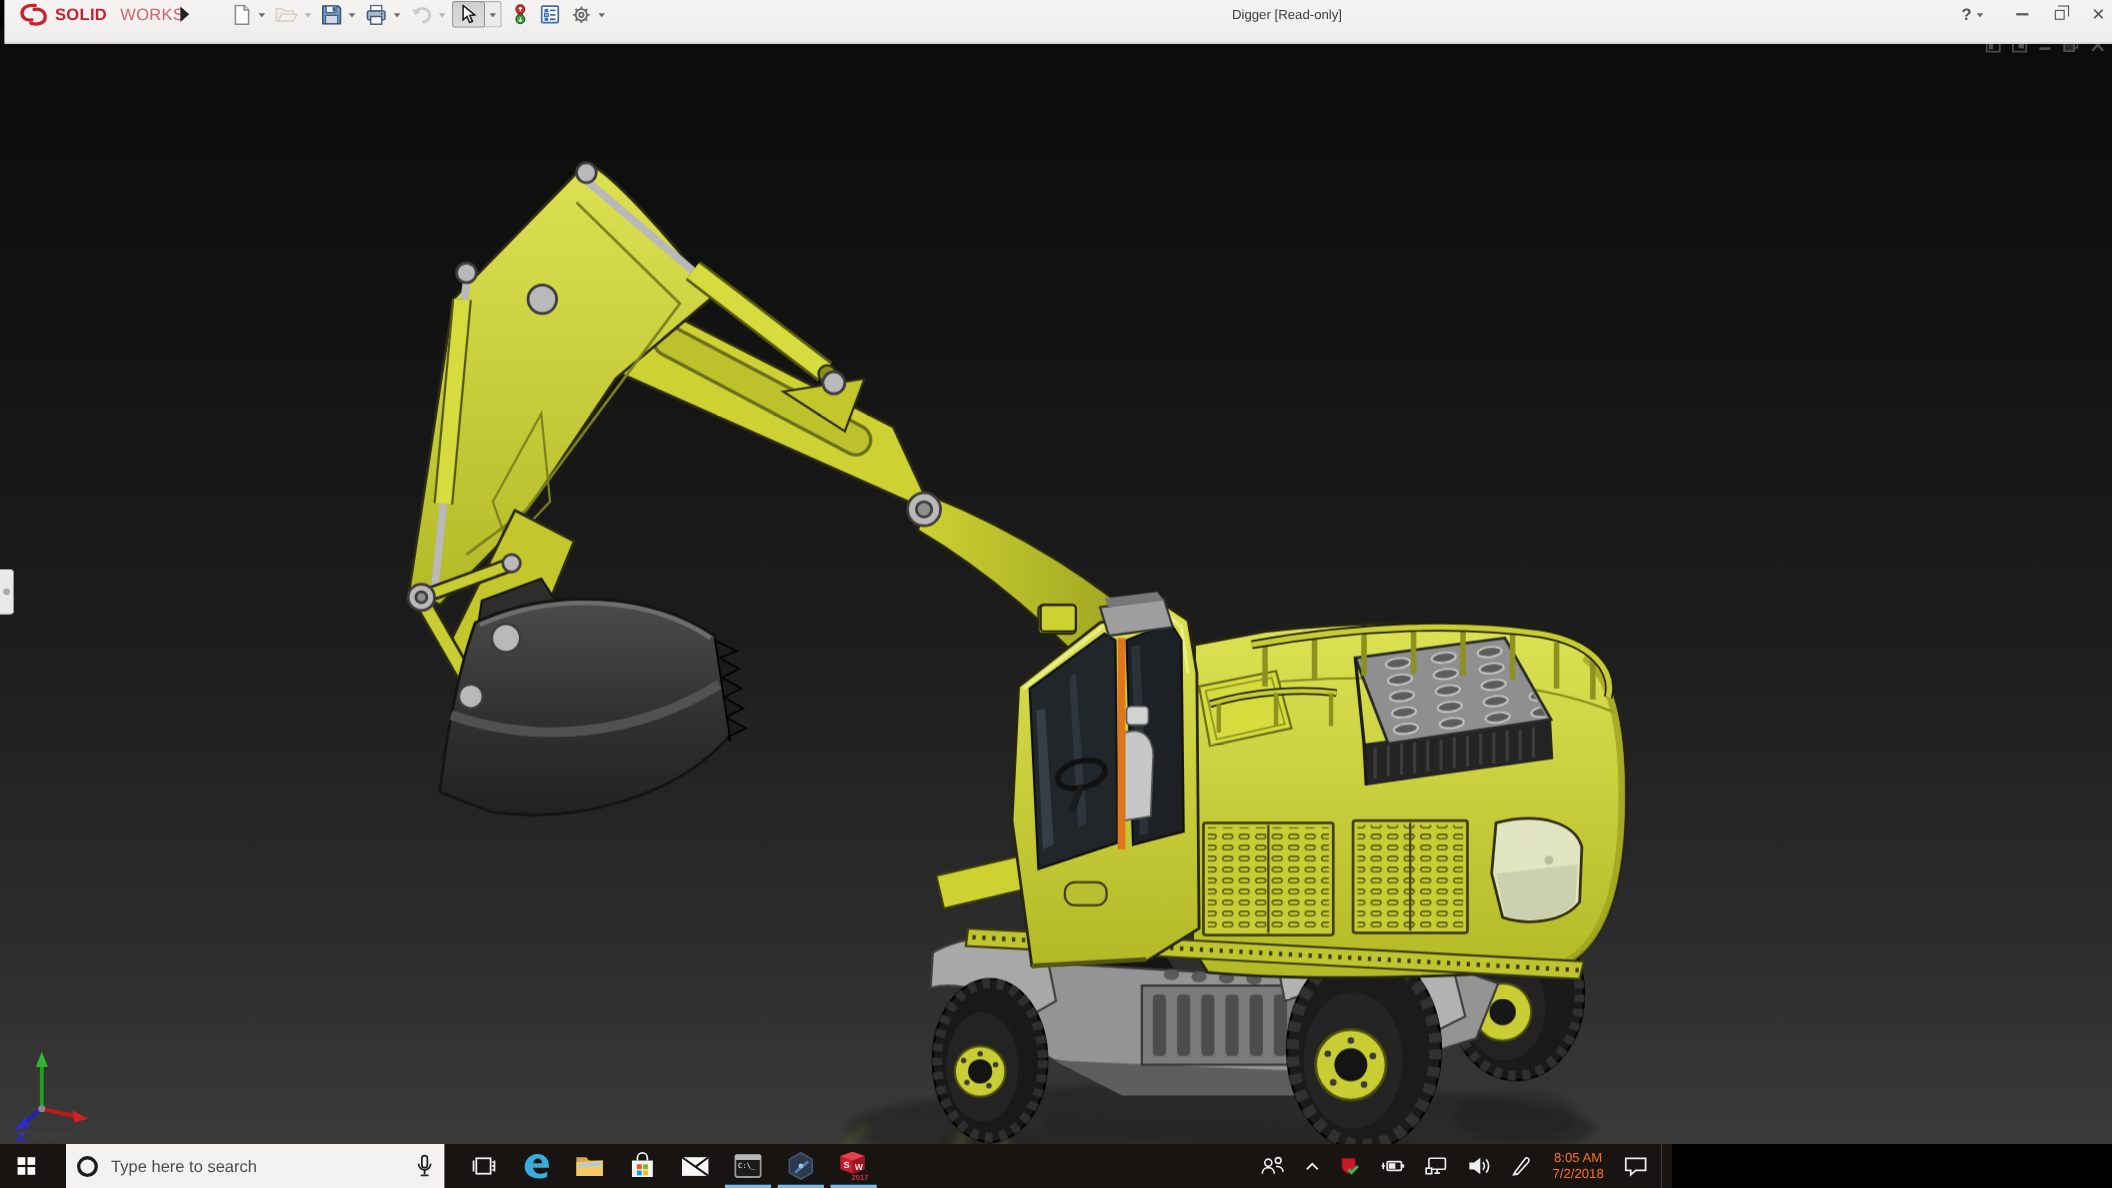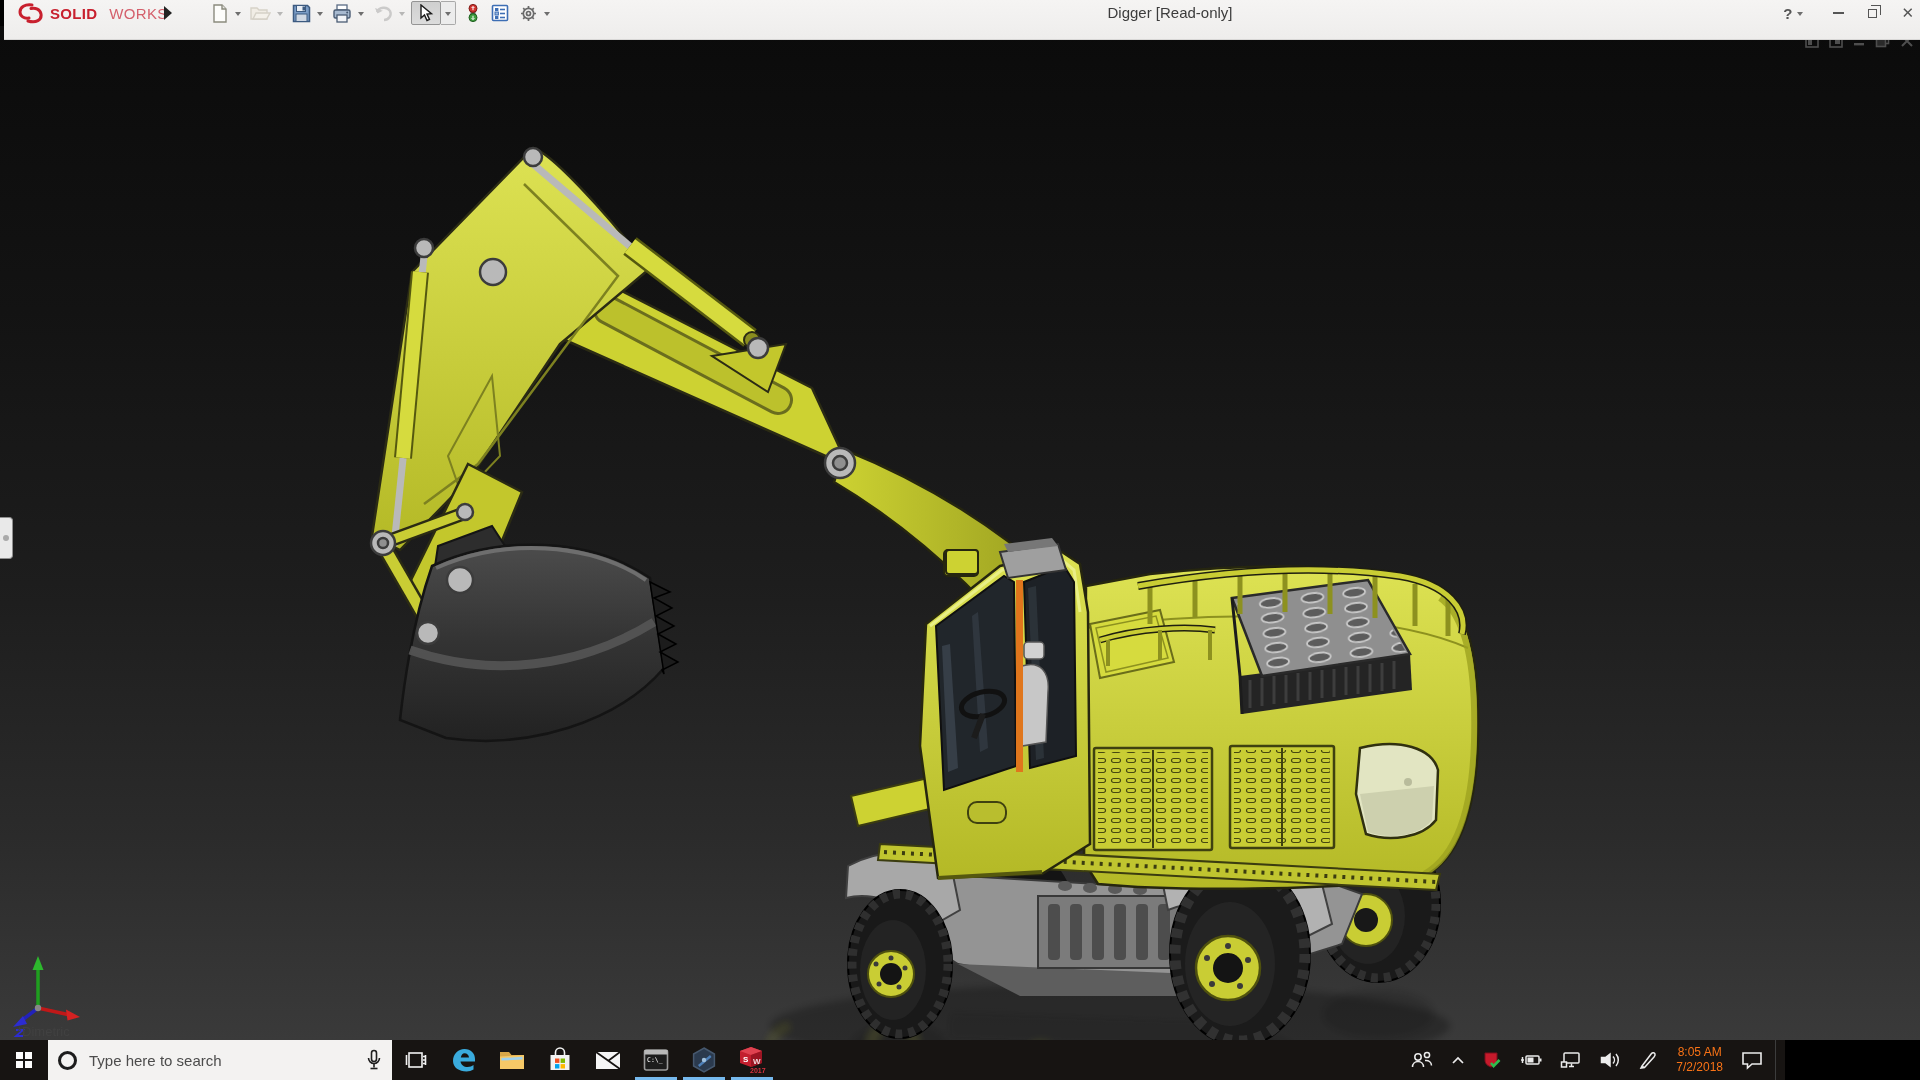--- a/index.html
+++ b/index.html
@@ -15,21 +15,21 @@
   .flyout-arrow { position:absolute; left:160px; top:6px; width:0; height:0;
     border-left:8px solid #222; border-top:7px solid transparent; border-bottom:7px solid transparent; cursor:pointer; }
   .toolbar { position:absolute; left:204px; top:1px; height:24px; display:flex; align-items:center; }
   .tb-btn { height:24px; display:flex; align-items:center; padding:0 3px; }
   .tb-caret { width:0; height:0; border:3.5px solid transparent; border-top:4.5px solid #6e6e6e; margin:4px 6px 0 3px; }
   .pressed { background:linear-gradient(#cfcfcf,#dcdcdc); border:1px solid #949494; border-radius:2px; }
   .drop-seg { height:24px; width:15px; border:1px solid #a9a9a9; border-left:none; border-radius:0 2px 2px 0;
     display:flex; align-items:center; justify-content:center; background:#ececec; }
   .dim { opacity:.45; }
   .win-title { position:absolute; left:1020px; top:0; width:292px; height:26px; line-height:26px;
-    text-align:center; font-size:15px; color:#3c3c3c; }
+    text-align:center; font-size:12px; color:#3c3c3c; }
   .win-controls { position:absolute; right:10px; top:0; height:26px; display:flex; align-items:center; gap:24px; }
   .wc { color:#555; font-size:14px; cursor:pointer; display:flex; align-items:center; }
   .help-q { font-weight:700; font-size:15px; }
   .glyph-min { width:11px; height:2px; background:#555; }
   .glyph-restore { width:9px; height:9px; border:1.5px solid #555; position:relative; }
   .glyph-restore::before { content:""; position:absolute; left:2px; top:-5px; width:9px; height:9px; border:1.5px solid #555; border-bottom:none; border-left:none; }
   .glyph-close { font-size:15px; color:#555; }
 
   
   .viewport { position:absolute; left:0; top:26px; width:1920px; height:1014px;
@@ -37,21 +37,21 @@
   #model-svg { position:absolute; left:0; top:0; }
   .doc-controls { position:absolute; right:6px; top:8px; display:flex; gap:9px; align-items:center; }
   .doc-controls svg { display:block; }
   .left-tab { position:absolute; left:0; top:491px; width:13px; height:42px; background:#e9e9e9;
     border:1px solid #8f8f8f; border-left:none; border-radius:0 4px 4px 0; cursor:pointer; }
   .left-tab::after { content:""; position:absolute; left:3px; top:17px; width:6px; height:6px; border-radius:50%; background:#a9a9a9; }
   .view-label { position:absolute; left:17px; top:998px; font-size:13px; color:#414141; }
   #triad { position:absolute; left:8px; top:926px; }
 
   
-  .taskbar { position:absolute; left:0; top:1040px; width:1785px; height:40px; background:#171412; z-index:40; display:flex; }
+  .taskbar { position:absolute; left:0; top:1040px; width:1520px; height:40px; background:#171412; z-index:40; display:flex;gap:12px; }
   .start-btn { width:48px; height:40px; display:flex; align-items:center; justify-content:center; cursor:pointer; }
   .win-flag { display:grid; grid-template-columns:7px 7px; grid-template-rows:7px 7px; gap:1.5px; }
   .win-flag span { background:#fdfdfd; }
   .search-box { width:344px; height:40px; background:#f3f2f1; display:flex; align-items:center; padding:0 10px; }
   .cortana-ring { width:19px; height:19px; border:3px solid #1c1c1c; border-radius:50%; margin-right:12px; flex:none; }
   .search-input { flex:1; border:none; outline:none; background:transparent; font-size:15px; color:#4c4c4c;
     font-family:"Liberation Sans",sans-serif; }
   .search-input::placeholder { color:#4c4c4c; opacity:1; }
   .mic { flex:none; }
   .apps { display:flex;text-align:right; }

